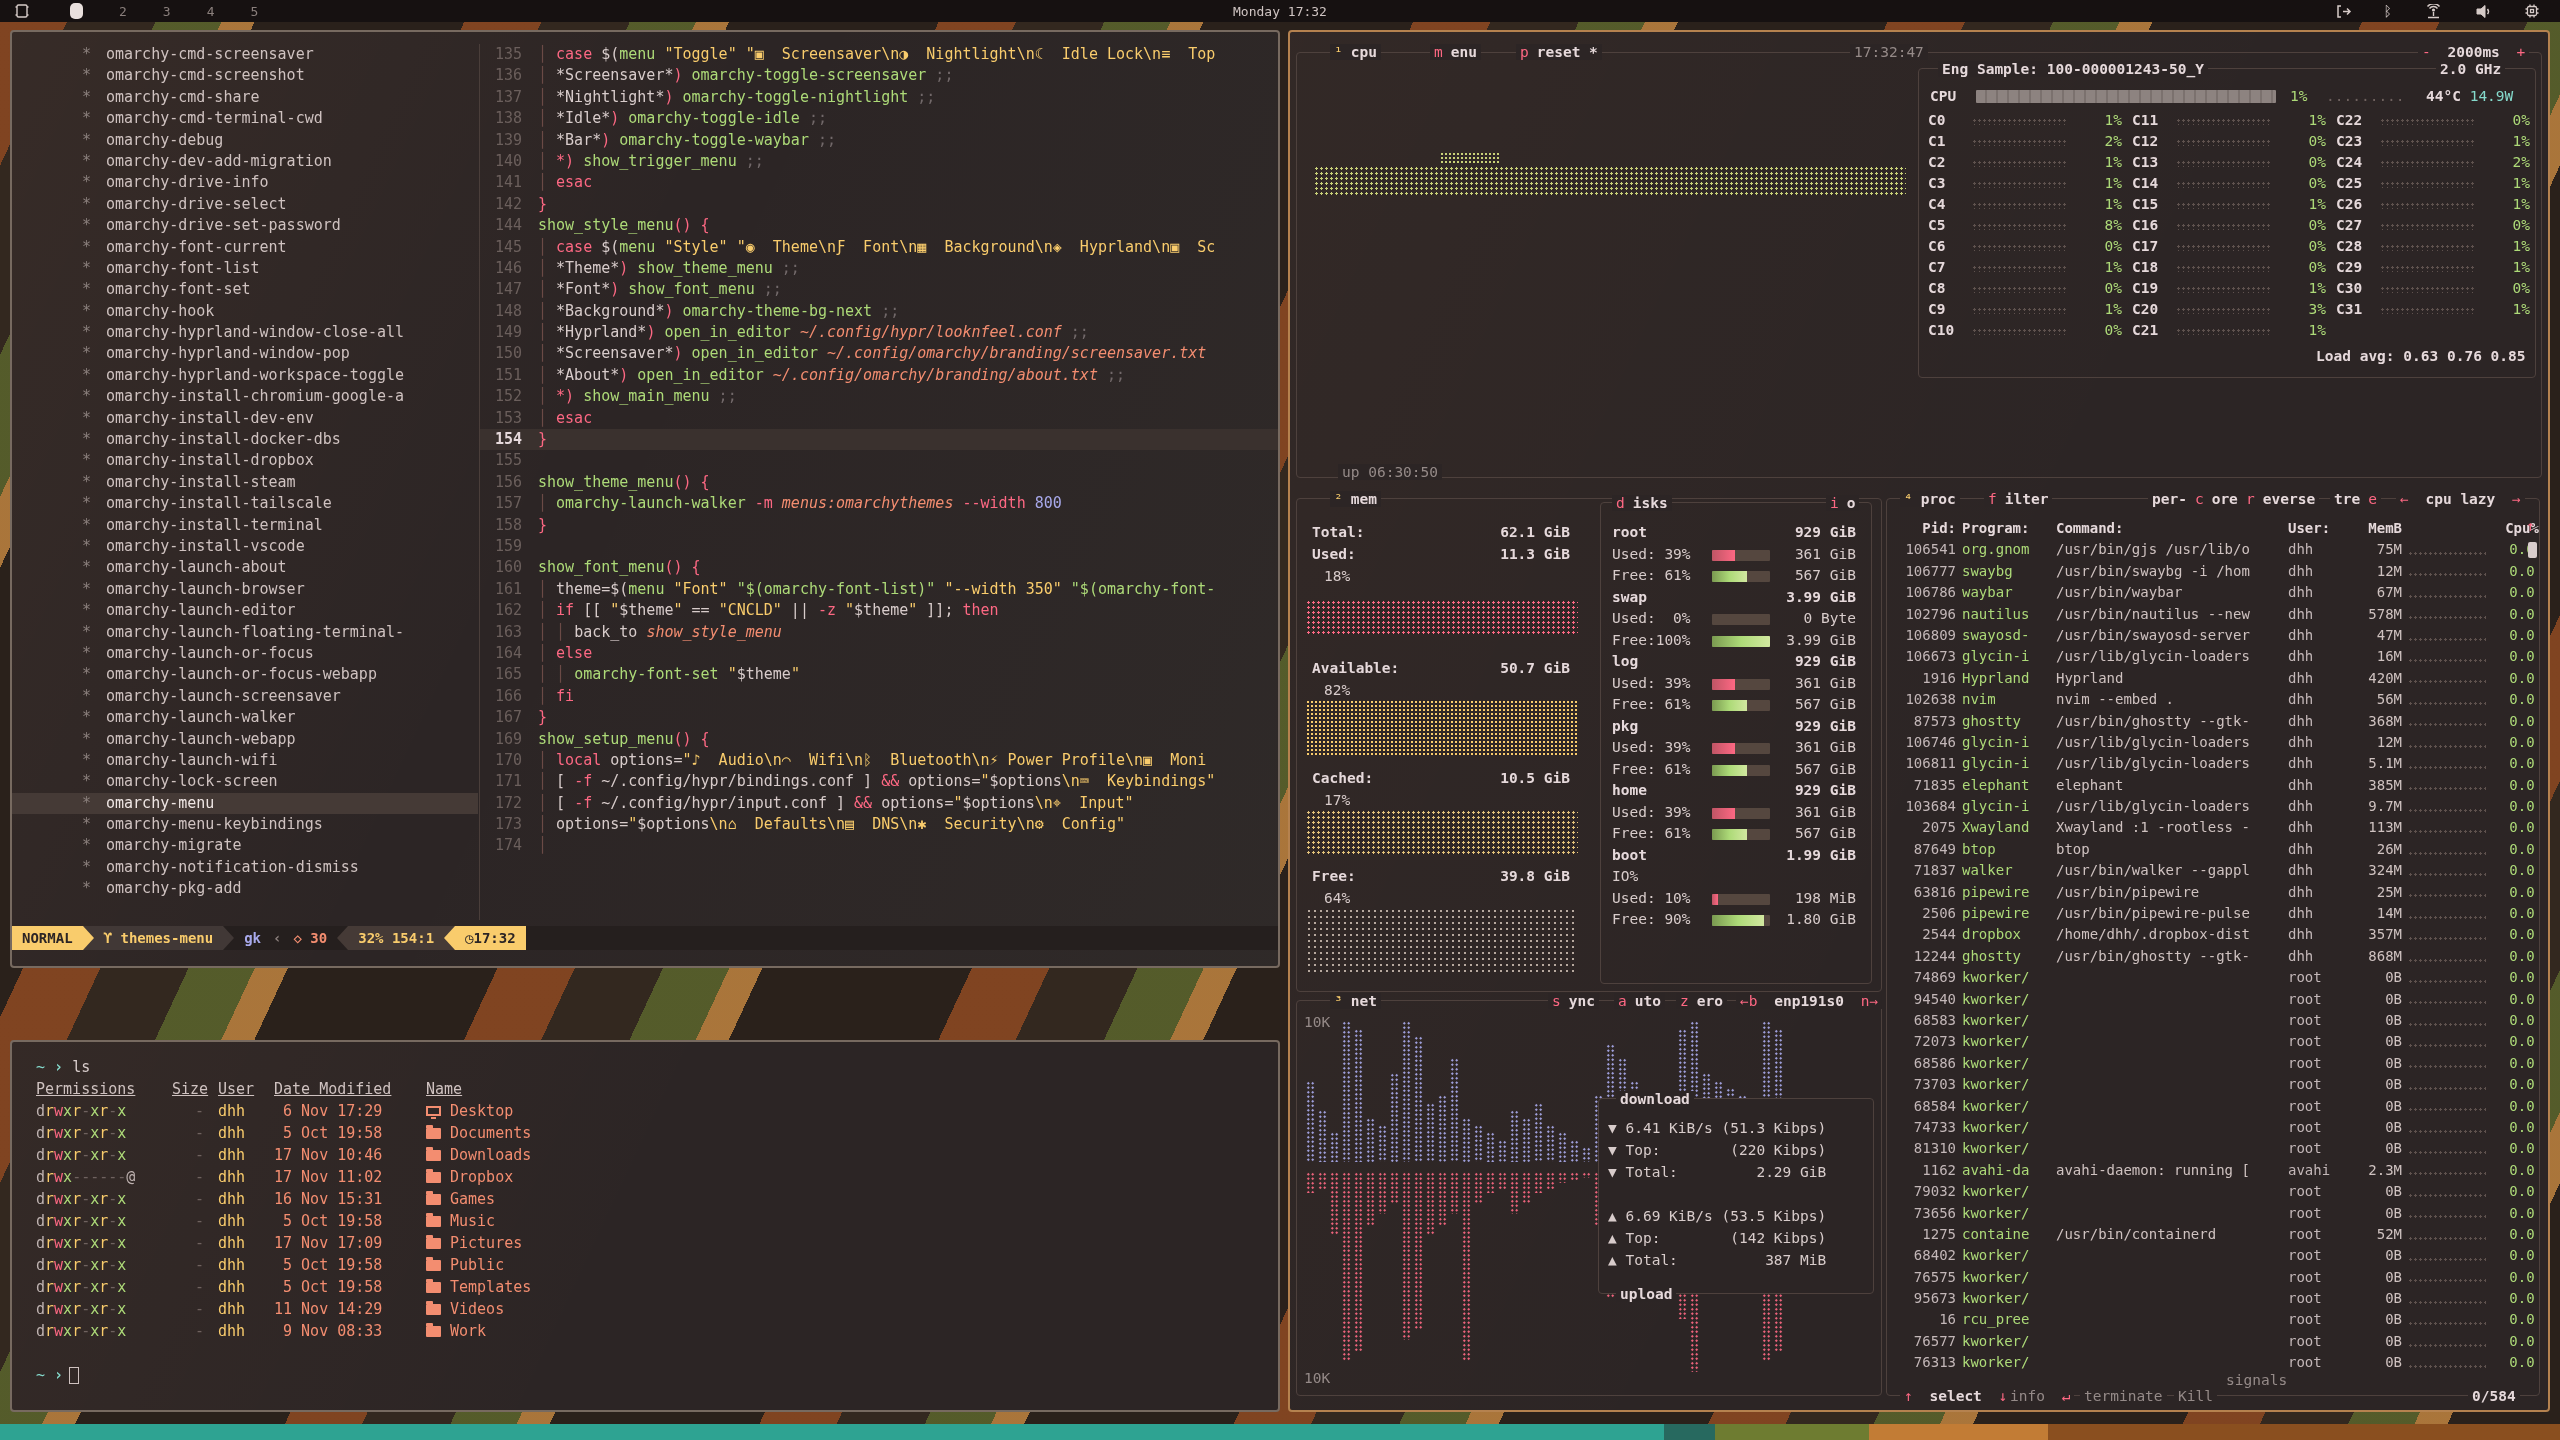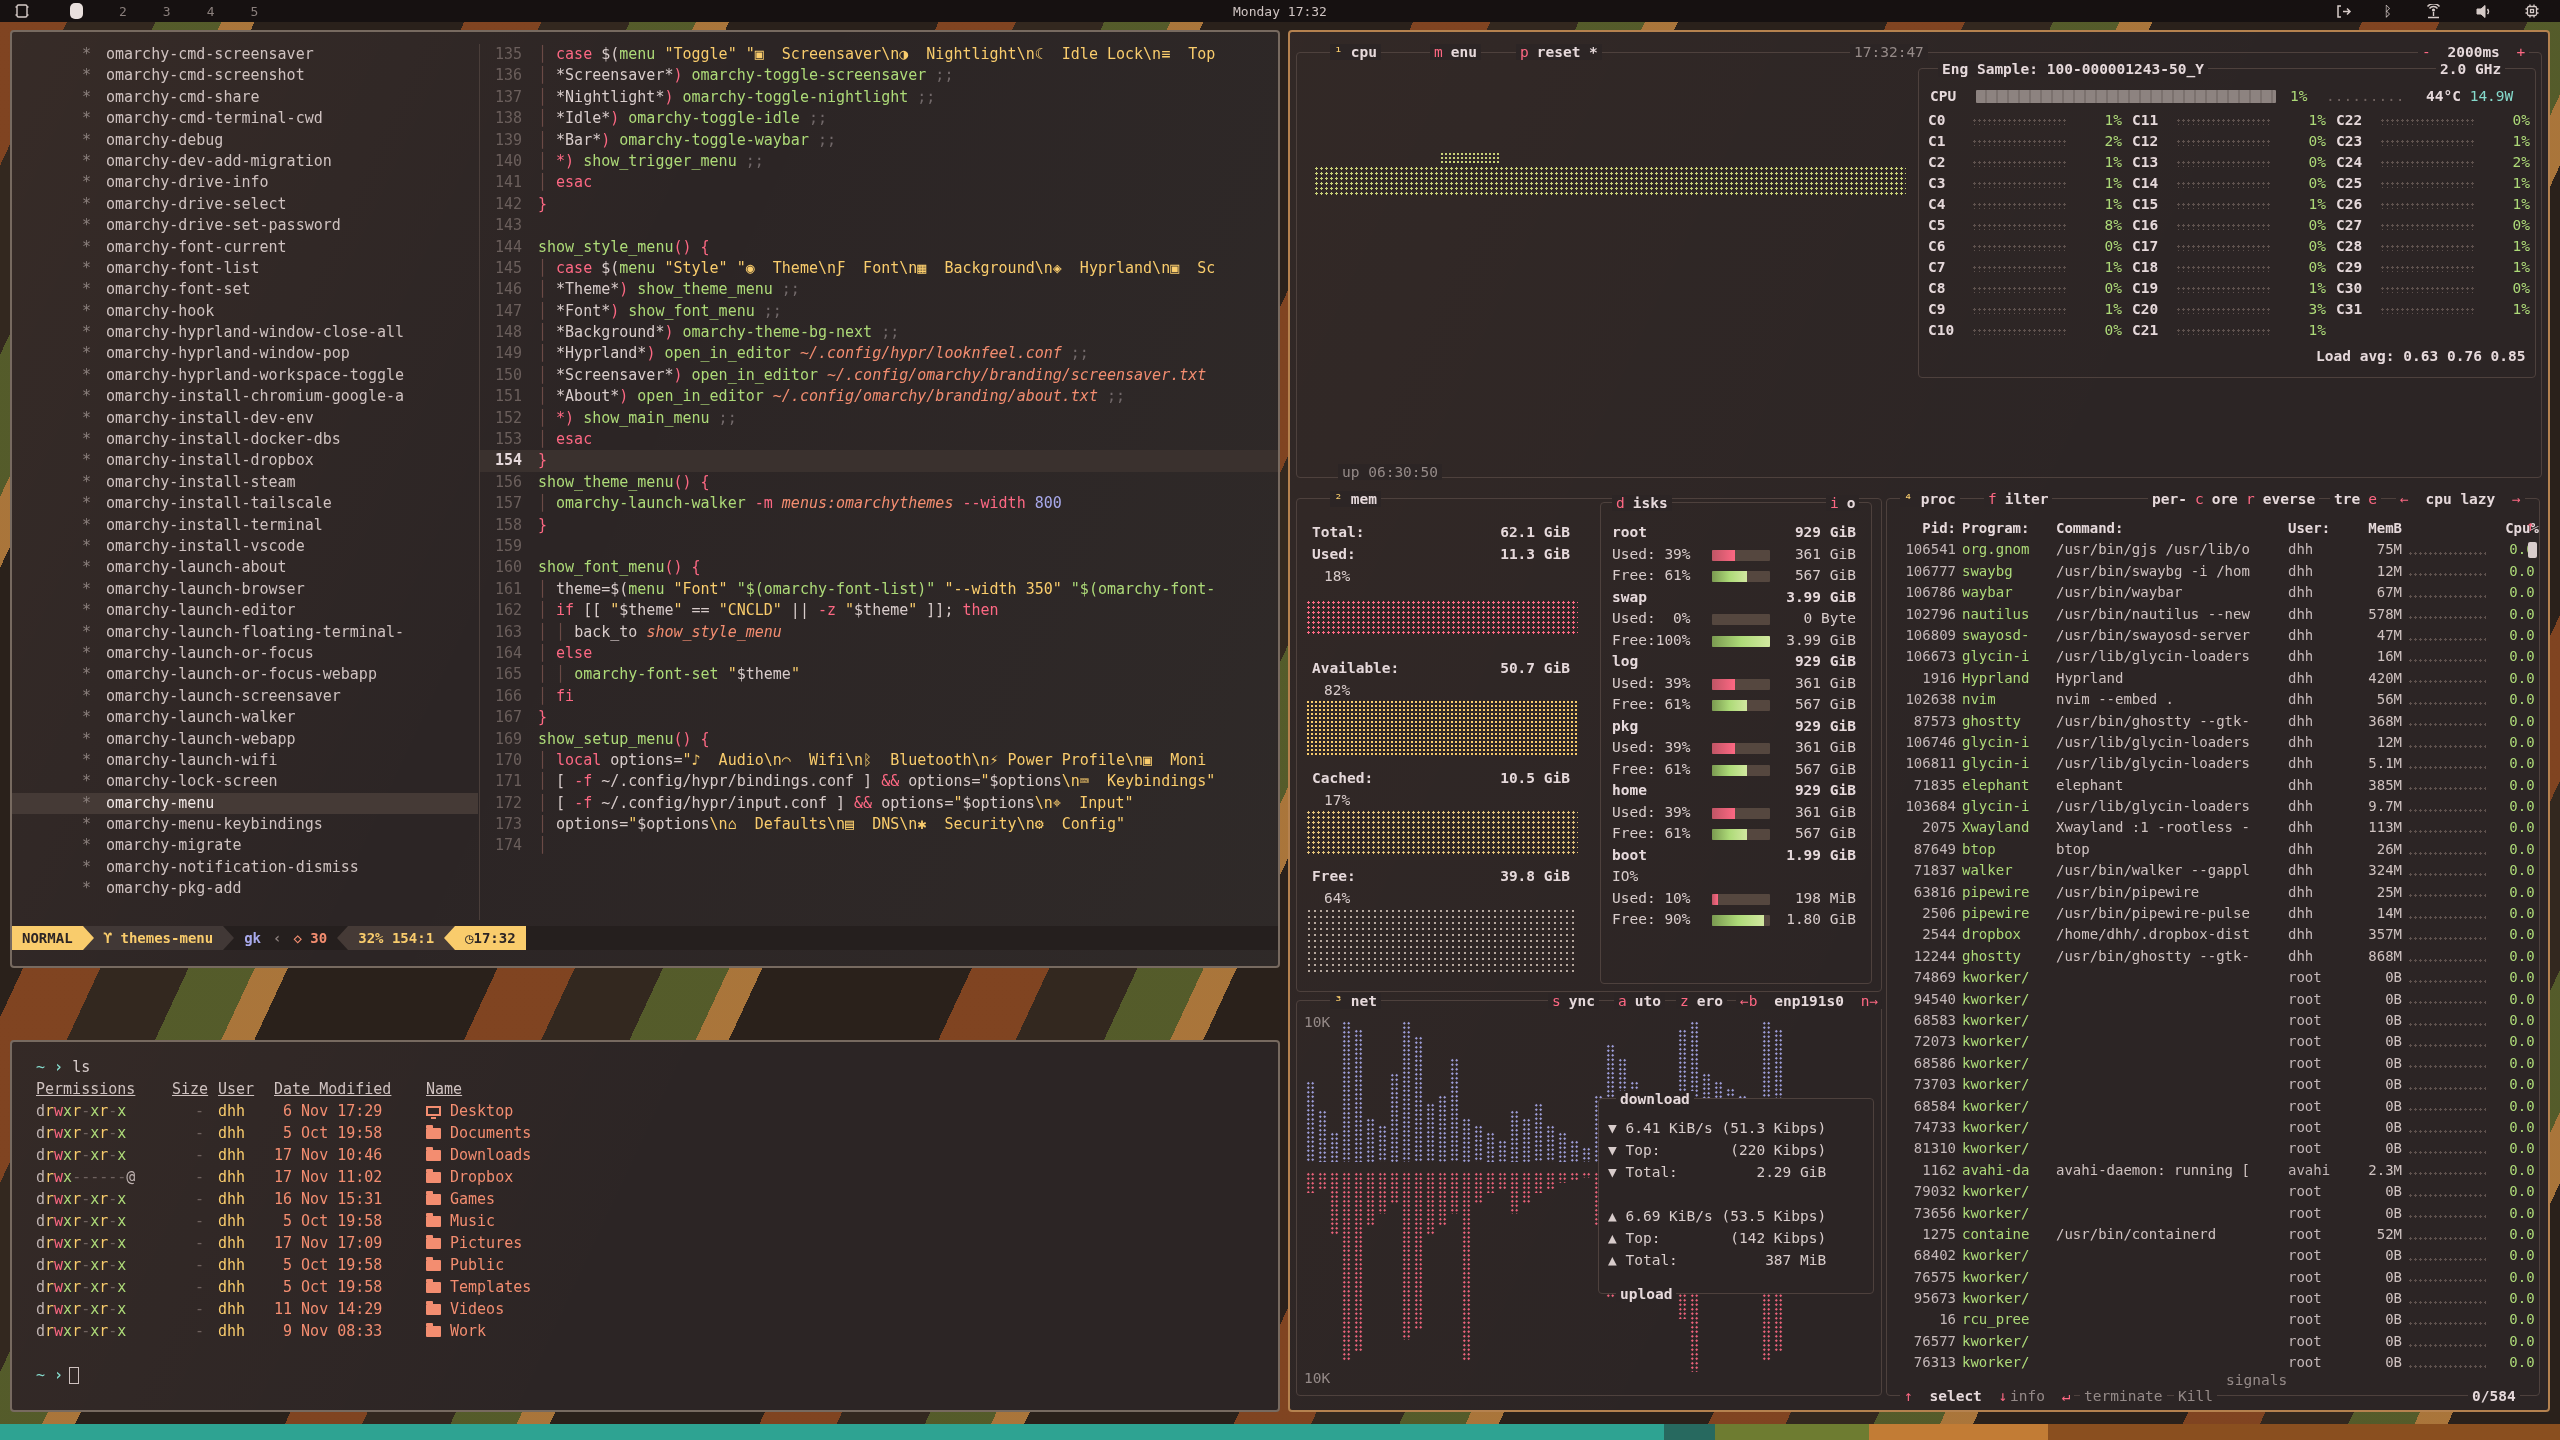--- a/index.html
+++ b/index.html
@@ -307,32 +307,32 @@
   <div id="codewrap">
       <div id="code">
         <div class="cline"><span class="lnum">135</span><span class="tok-g">│ </span><span class="tok-k">case</span><span class="tok-t"> $(</span><span class="tok-f">menu</span><span class="tok-t"> </span><span class="tok-s">"Toggle"</span><span class="tok-t"> </span><span class="tok-s">"▣  Screensaver\n◑  Nightlight\n☾  Idle Lock\n≡  Top</span></div>
         <div class="cline"><span class="lnum">136</span><span class="tok-g">│ </span><span class="tok-t">*Screensaver*</span><span class="tok-k">)</span><span class="tok-t"> </span><span class="tok-f">omarchy-toggle-screensaver</span><span class="tok-c"> ;;</span></div>
         <div class="cline"><span class="lnum">137</span><span class="tok-g">│ </span><span class="tok-t">*Nightlight*</span><span class="tok-k">)</span><span class="tok-t"> </span><span class="tok-f">omarchy-toggle-nightlight</span><span class="tok-c"> ;;</span></div>
         <div class="cline"><span class="lnum">138</span><span class="tok-g">│ </span><span class="tok-t">*Idle*</span><span class="tok-k">)</span><span class="tok-t"> </span><span class="tok-f">omarchy-toggle-idle</span><span class="tok-c"> ;;</span></div>
         <div class="cline"><span class="lnum">139</span><span class="tok-g">│ </span><span class="tok-t">*Bar*</span><span class="tok-k">)</span><span class="tok-t"> </span><span class="tok-f">omarchy-toggle-waybar</span><span class="tok-c"> ;;</span></div>
         <div class="cline"><span class="lnum">140</span><span class="tok-g">│ </span><span class="tok-k">*)</span><span class="tok-t"> </span><span class="tok-f">show_trigger_menu</span><span class="tok-c"> ;;</span></div>
         <div class="cline"><span class="lnum">141</span><span class="tok-g">│ </span><span class="tok-k">esac</span></div>
         <div class="cline"><span class="lnum">142</span><span class="tok-k">}</span></div>
-        <div class="cline"><span class="lnum">143</span></div>
         <div class="cline"><span class="lnum">144</span><span class="tok-f">show_style_menu</span><span class="tok-k">() {</span></div>
         <div class="cline"><span class="lnum">145</span><span class="tok-g">│ </span><span class="tok-k">case</span><span class="tok-t"> $(</span><span class="tok-f">menu</span><span class="tok-t"> </span><span class="tok-s">"Style"</span><span class="tok-t"> </span><span class="tok-s">"◉  Theme\nƑ  Font\n▦  Background\n◈  Hyprland\n▣  Sc</span></div>
         <div class="cline"><span class="lnum">146</span><span class="tok-g">│ </span><span class="tok-t">*Theme*</span><span class="tok-k">)</span><span class="tok-t"> </span><span class="tok-f">show_theme_menu</span><span class="tok-c"> ;;</span></div>
         <div class="cline"><span class="lnum">147</span><span class="tok-g">│ </span><span class="tok-t">*Font*</span><span class="tok-k">)</span><span class="tok-t"> </span><span class="tok-f">show_font_menu</span><span class="tok-c"> ;;</span></div>
         <div class="cline"><span class="lnum">148</span><span class="tok-g">│ </span><span class="tok-t">*Background*</span><span class="tok-k">)</span><span class="tok-t"> </span><span class="tok-f">omarchy-theme-bg-next</span><span class="tok-c"> ;;</span></div>
         <div class="cline"><span class="lnum">149</span><span class="tok-g">│ </span><span class="tok-t">*Hyprland*</span><span class="tok-k">)</span><span class="tok-t"> </span><span class="tok-f">open_in_editor</span><span class="tok-o"> ~/.config/hypr/looknfeel.conf</span><span class="tok-c"> ;;</span></div>
         <div class="cline"><span class="lnum">150</span><span class="tok-g">│ </span><span class="tok-t">*Screensaver*</span><span class="tok-k">)</span><span class="tok-t"> </span><span class="tok-f">open_in_editor</span><span class="tok-o"> ~/.config/omarchy/branding/screensaver.txt</span></div>
         <div class="cline"><span class="lnum">151</span><span class="tok-g">│ </span><span class="tok-t">*About*</span><span class="tok-k">)</span><span class="tok-t"> </span><span class="tok-f">open_in_editor</span><span class="tok-o"> ~/.config/omarchy/branding/about.txt</span><span class="tok-c"> ;;</span></div>
         <div class="cline"><span class="lnum">152</span><span class="tok-g">│ </span><span class="tok-k">*)</span><span class="tok-t"> </span><span class="tok-f">show_main_menu</span><span class="tok-c"> ;;</span></div>
         <div class="cline"><span class="lnum">153</span><span class="tok-g">│ </span><span class="tok-k">esac</span></div>
         <div class="cline curline"><span class="lnum">154</span><span class="tok-k">}</span></div>
+        <div class="cline"><span class="lnum">155</span></div>
         <div class="cline"><span class="lnum">156</span><span class="tok-f">show_theme_menu</span><span class="tok-k">() {</span></div>
         <div class="cline"><span class="lnum">157</span><span class="tok-g">│ </span><span class="tok-f">omarchy-launch-walker</span><span class="tok-k"> -m</span><span class="tok-o"> menus:omarchythemes</span><span class="tok-k"> --width</span><span class="tok-n"> 800</span></div>
         <div class="cline"><span class="lnum">158</span><span class="tok-k">}</span></div>
         <div class="cline"><span class="lnum">159</span></div>
         <div class="cline"><span class="lnum">160</span><span class="tok-f">show_font_menu</span><span class="tok-k">() {</span></div>
         <div class="cline"><span class="lnum">161</span><span class="tok-g">│ </span><span class="tok-t">theme=$(</span><span class="tok-f">menu</span><span class="tok-t"> </span><span class="tok-s">"Font"</span><span class="tok-t"> </span><span class="tok-f">"$(omarchy-font-list)"</span><span class="tok-t"> </span><span class="tok-s">"--width 350"</span><span class="tok-t"> </span><span class="tok-f">"$(omarchy-font-</span></div>
         <div class="cline"><span class="lnum">162</span><span class="tok-g">│ </span><span class="tok-k">if</span><span class="tok-t"> [[ </span><span class="tok-s">"</span><span class="tok-t">$theme</span><span class="tok-s">"</span><span class="tok-t"> == </span><span class="tok-s">"CNCLD"</span><span class="tok-t"> || </span><span class="tok-k">-z</span><span class="tok-t"> </span><span class="tok-s">"</span><span class="tok-t">$theme</span><span class="tok-s">"</span><span class="tok-t"> ]]; </span><span class="tok-k">then</span></div>
         <div class="cline"><span class="lnum">163</span><span class="tok-g">│ │ </span><span class="tok-t">back_to </span><span class="tok-o">show_style_menu</span></div>
         <div class="cline"><span class="lnum">164</span><span class="tok-g">│ </span><span class="tok-k">else</span></div>
         <div class="cline"><span class="lnum">165</span><span class="tok-g">│ │ </span><span class="tok-f">omarchy-font-set</span><span class="tok-t"> </span><span class="tok-s">"</span><span class="tok-t">$theme</span><span class="tok-s">"</span></div>

